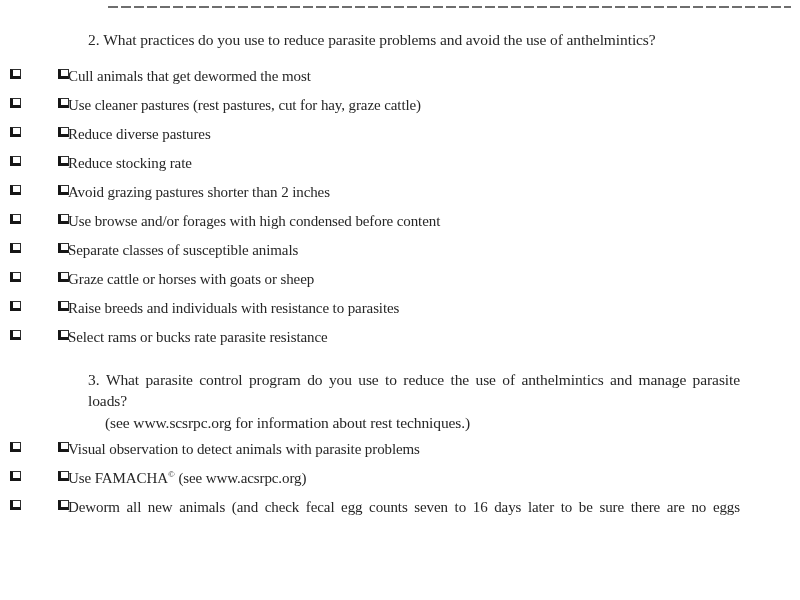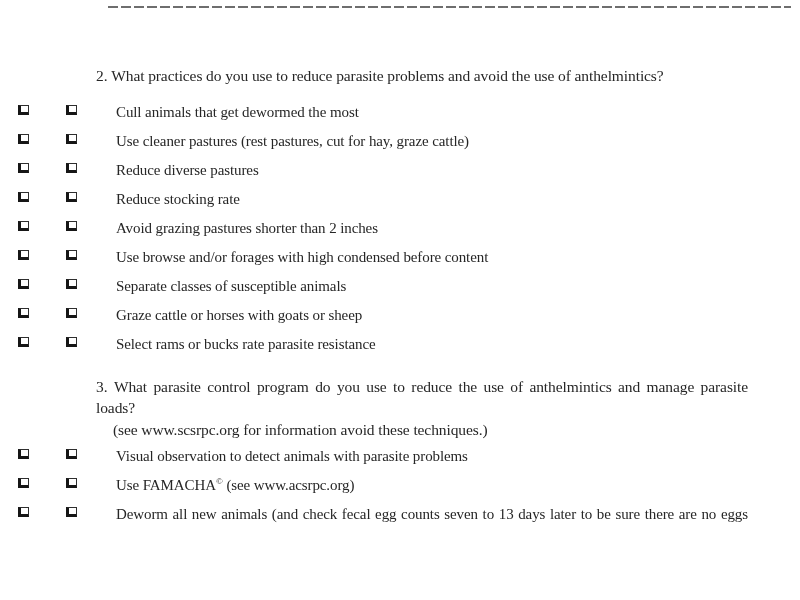--- a/index.html
+++ b/index.html
@@ -7,31 +7,31 @@
   .page {
     position: relative; width: 800px; height: 600px;
     background: #ffffff; overflow: hidden;
     font-family: "Liberation Serif", "DejaVu Serif", serif;
     color: #262626; letter-spacing: -0.1px;
   }
   .answer-line {
     position: absolute; left: 108px; top: 6px; width: 683px; height: 2px;
     background: repeating-linear-gradient(90deg, #6e6e6e 0 10px, rgba(0,0,0,0) 10px 13px);
   }
-  .content { position: absolute; top: 29px; left: 8px; width: 752px; margin-top: 36px; }
+  .content { position: absolute; top: 29px; left: 0; width: 752px; }
 
   .q-head { margin: 0 12px 16px 88px; font-size: 15.5px; line-height: 21px; }
   .q-head.second { margin-top: 22px; margin-bottom: 5px; }
   .q-line { margin: 0; }
   .q-note { margin: 0; padding-left: 17px; line-height: 23px; }
   .justify-last { text-align: justify; text-align-last: justify; }
 
   .item {
     position: relative; margin: 0 0 9px 0;
-    padding-left: 108px; padding-right: 12px;
+    padding-left: 68px; padding-right: 12px;
     font-size: 15px; line-height: 20px;
   }
   .item p { margin: 0; }
   .item p.justify { text-align: justify; }
   .item p.justify-last { text-align: justify; text-align-last: justify; }
 
   .cb {
     position: absolute; top: 3px; width: 7px; height: 6px; background: #fff;
     border-top: 1px solid #2e2e2e; border-right: 1px solid #2e2e2e;
     border-left: 3px solid #161616; border-bottom: 3px solid #161616;
@@ -90,26 +90,31 @@
       <p>Separate classes of susceptible animals</p>
     </div>
     <div class="item">
       <span class="cb cb1"></span>
       <span class="cb cb2"></span>
       <p>Graze cattle or horses with goats or sheep</p>
     </div>
     <div class="item">
       <span class="cb cb1"></span>
       <span class="cb cb2"></span>
+      <p>Raise breeds and individuals with resistance to parasites</p>
+    </div>
+    <div class="item">
+      <span class="cb cb1"></span>
+      <span class="cb cb2"></span>
       <p>Select rams or bucks rate parasite resistance</p>
     </div>
 
     <div class="q-head second">
       <p class="q-line justify-last"><span>3.</span>&nbsp;<span>What parasite control program do you use to reduce the use of anthelmintics and manage parasite loads?</span></p>
-      <p class="q-note">(see www.scsrpc.org for information avoid these techniques.)</p>
+      <p class="q-note">(see www.scsrpc.org for information about rest techniques.)</p>
     </div>
 
     <div class="item">
       <span class="cb cb1"></span>
       <span class="cb cb2"></span>
       <p>Visual observation to detect animals with parasite problems</p>
     </div>
     <div class="item">
       <span class="cb cb1"></span>
       <span class="cb cb2"></span>
@@ -119,17 +124,17 @@
       <span class="cb cb1"></span>
       <span class="cb cb2"></span>
     </div>
     <div class="item">
       <span class="cb cb1"></span>
       <span class="cb cb2"></span>
     </div>
     <div class="item">
       <span class="cb cb1"></span>
       <span class="cb cb2"></span>
-      <p class="justify-last">Deworm all new animals (and check fecal egg counts seven to 13 days later to be sure there are no eggs</p>
+      <p class="justify-last">Deworm all new animals (and check fecal egg counts seven to 16 days later to be sure there are no eggs</p>
     </div>
 
   </div>
 </div>
 
 </body></html>

